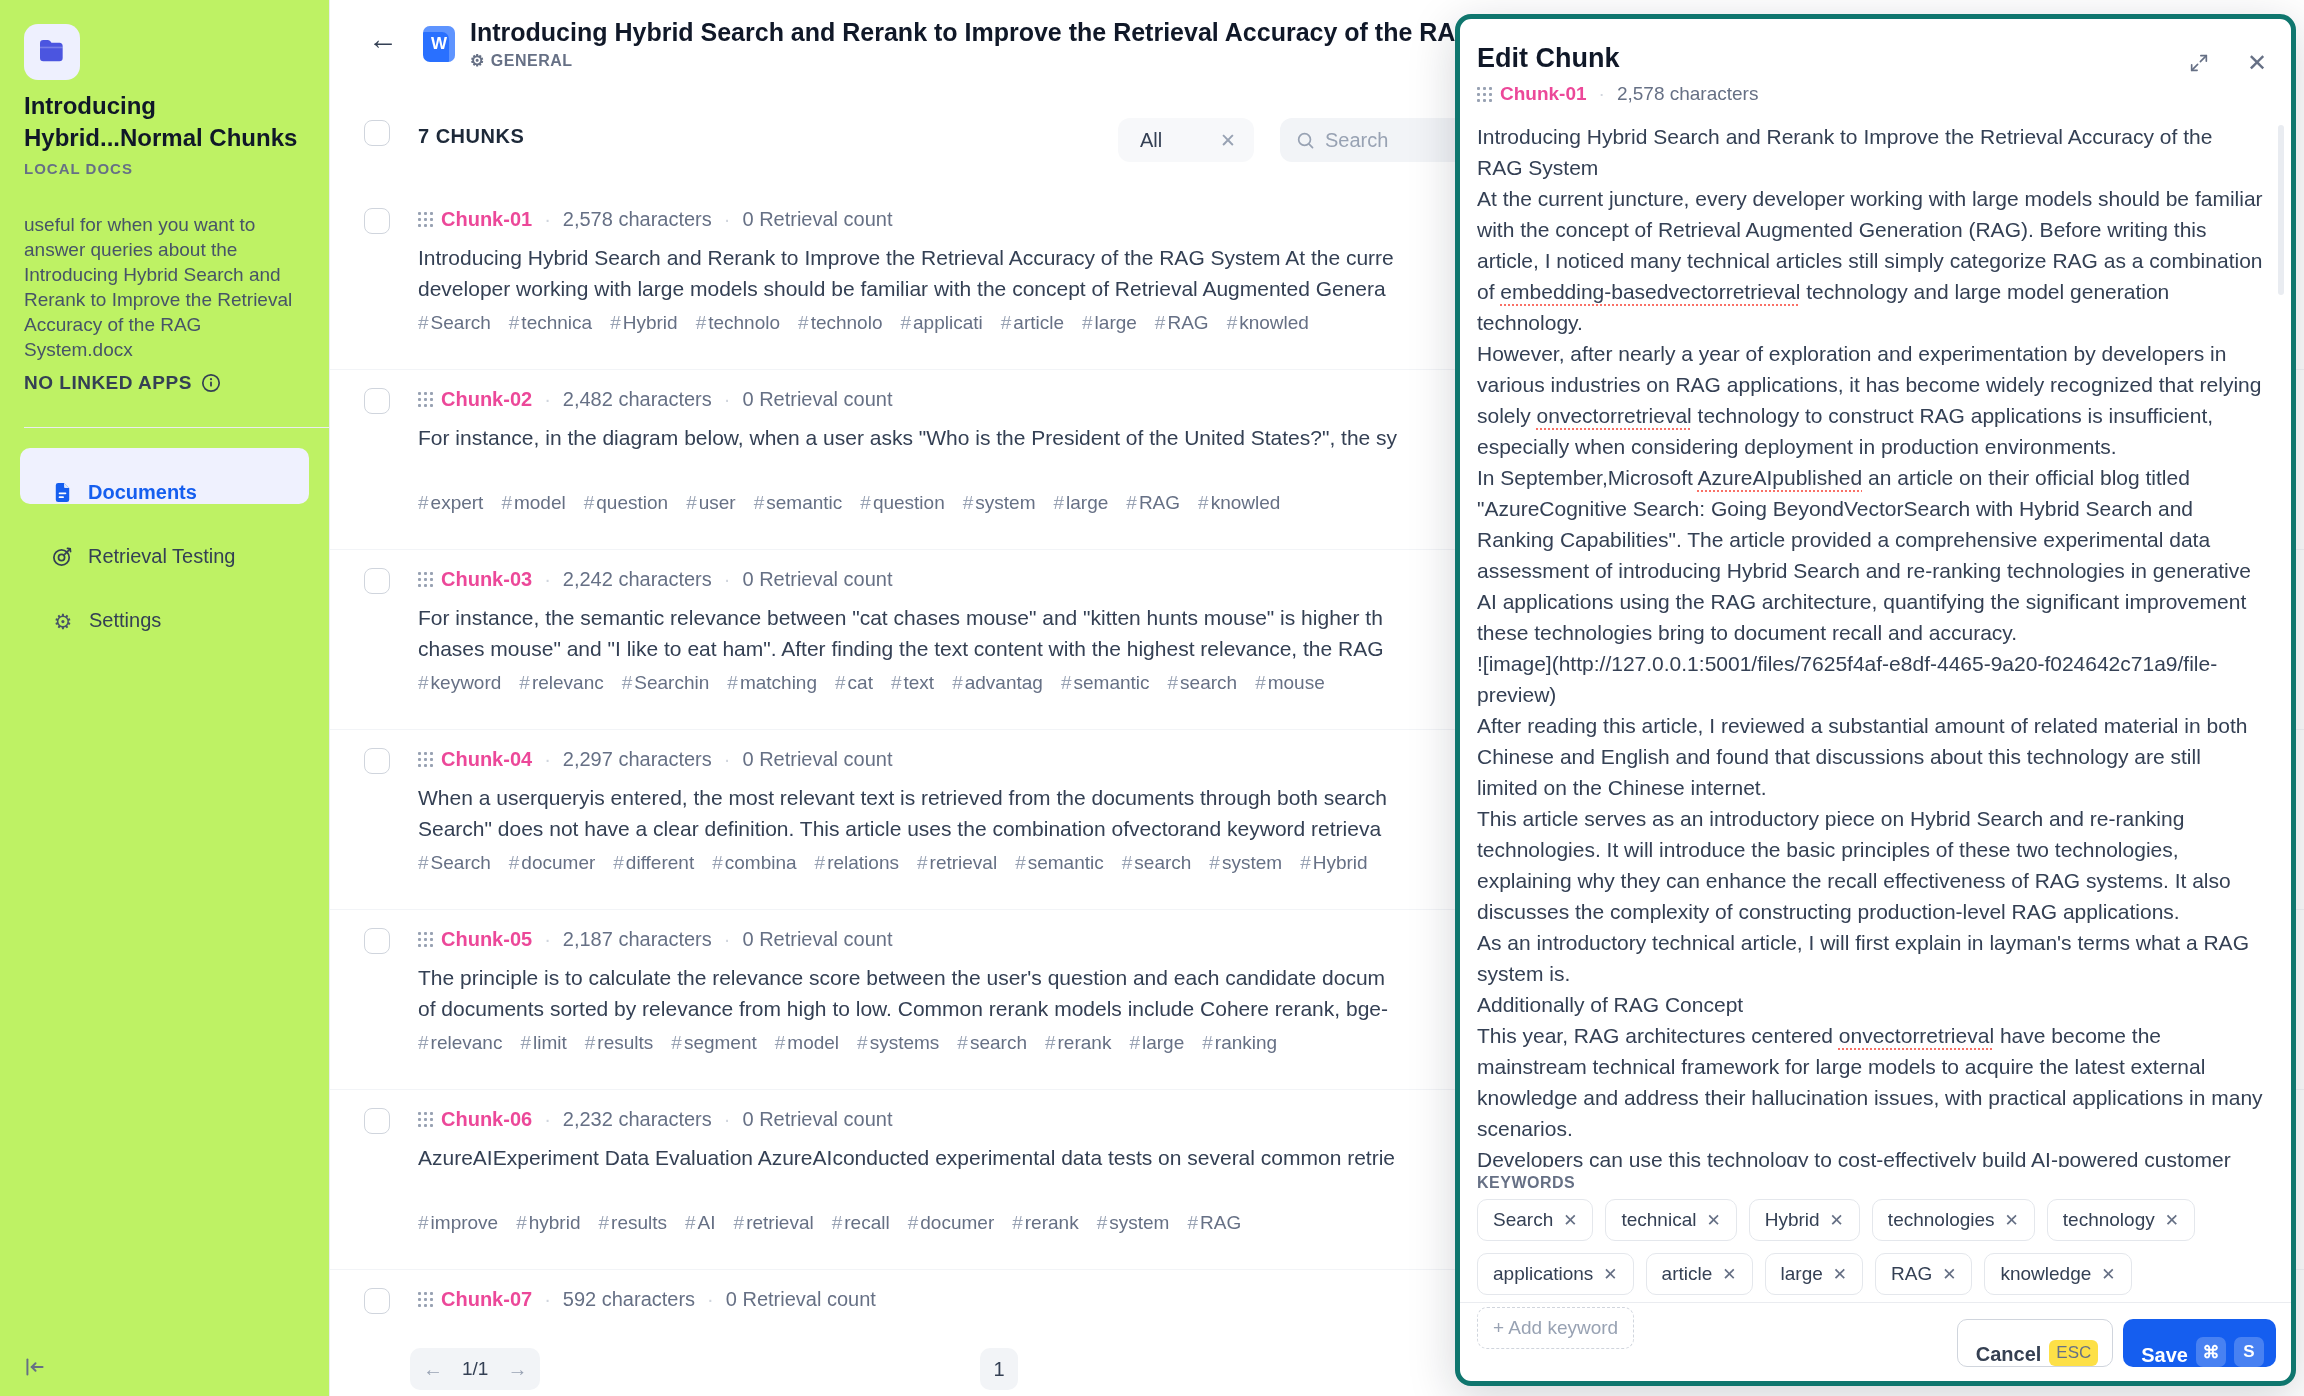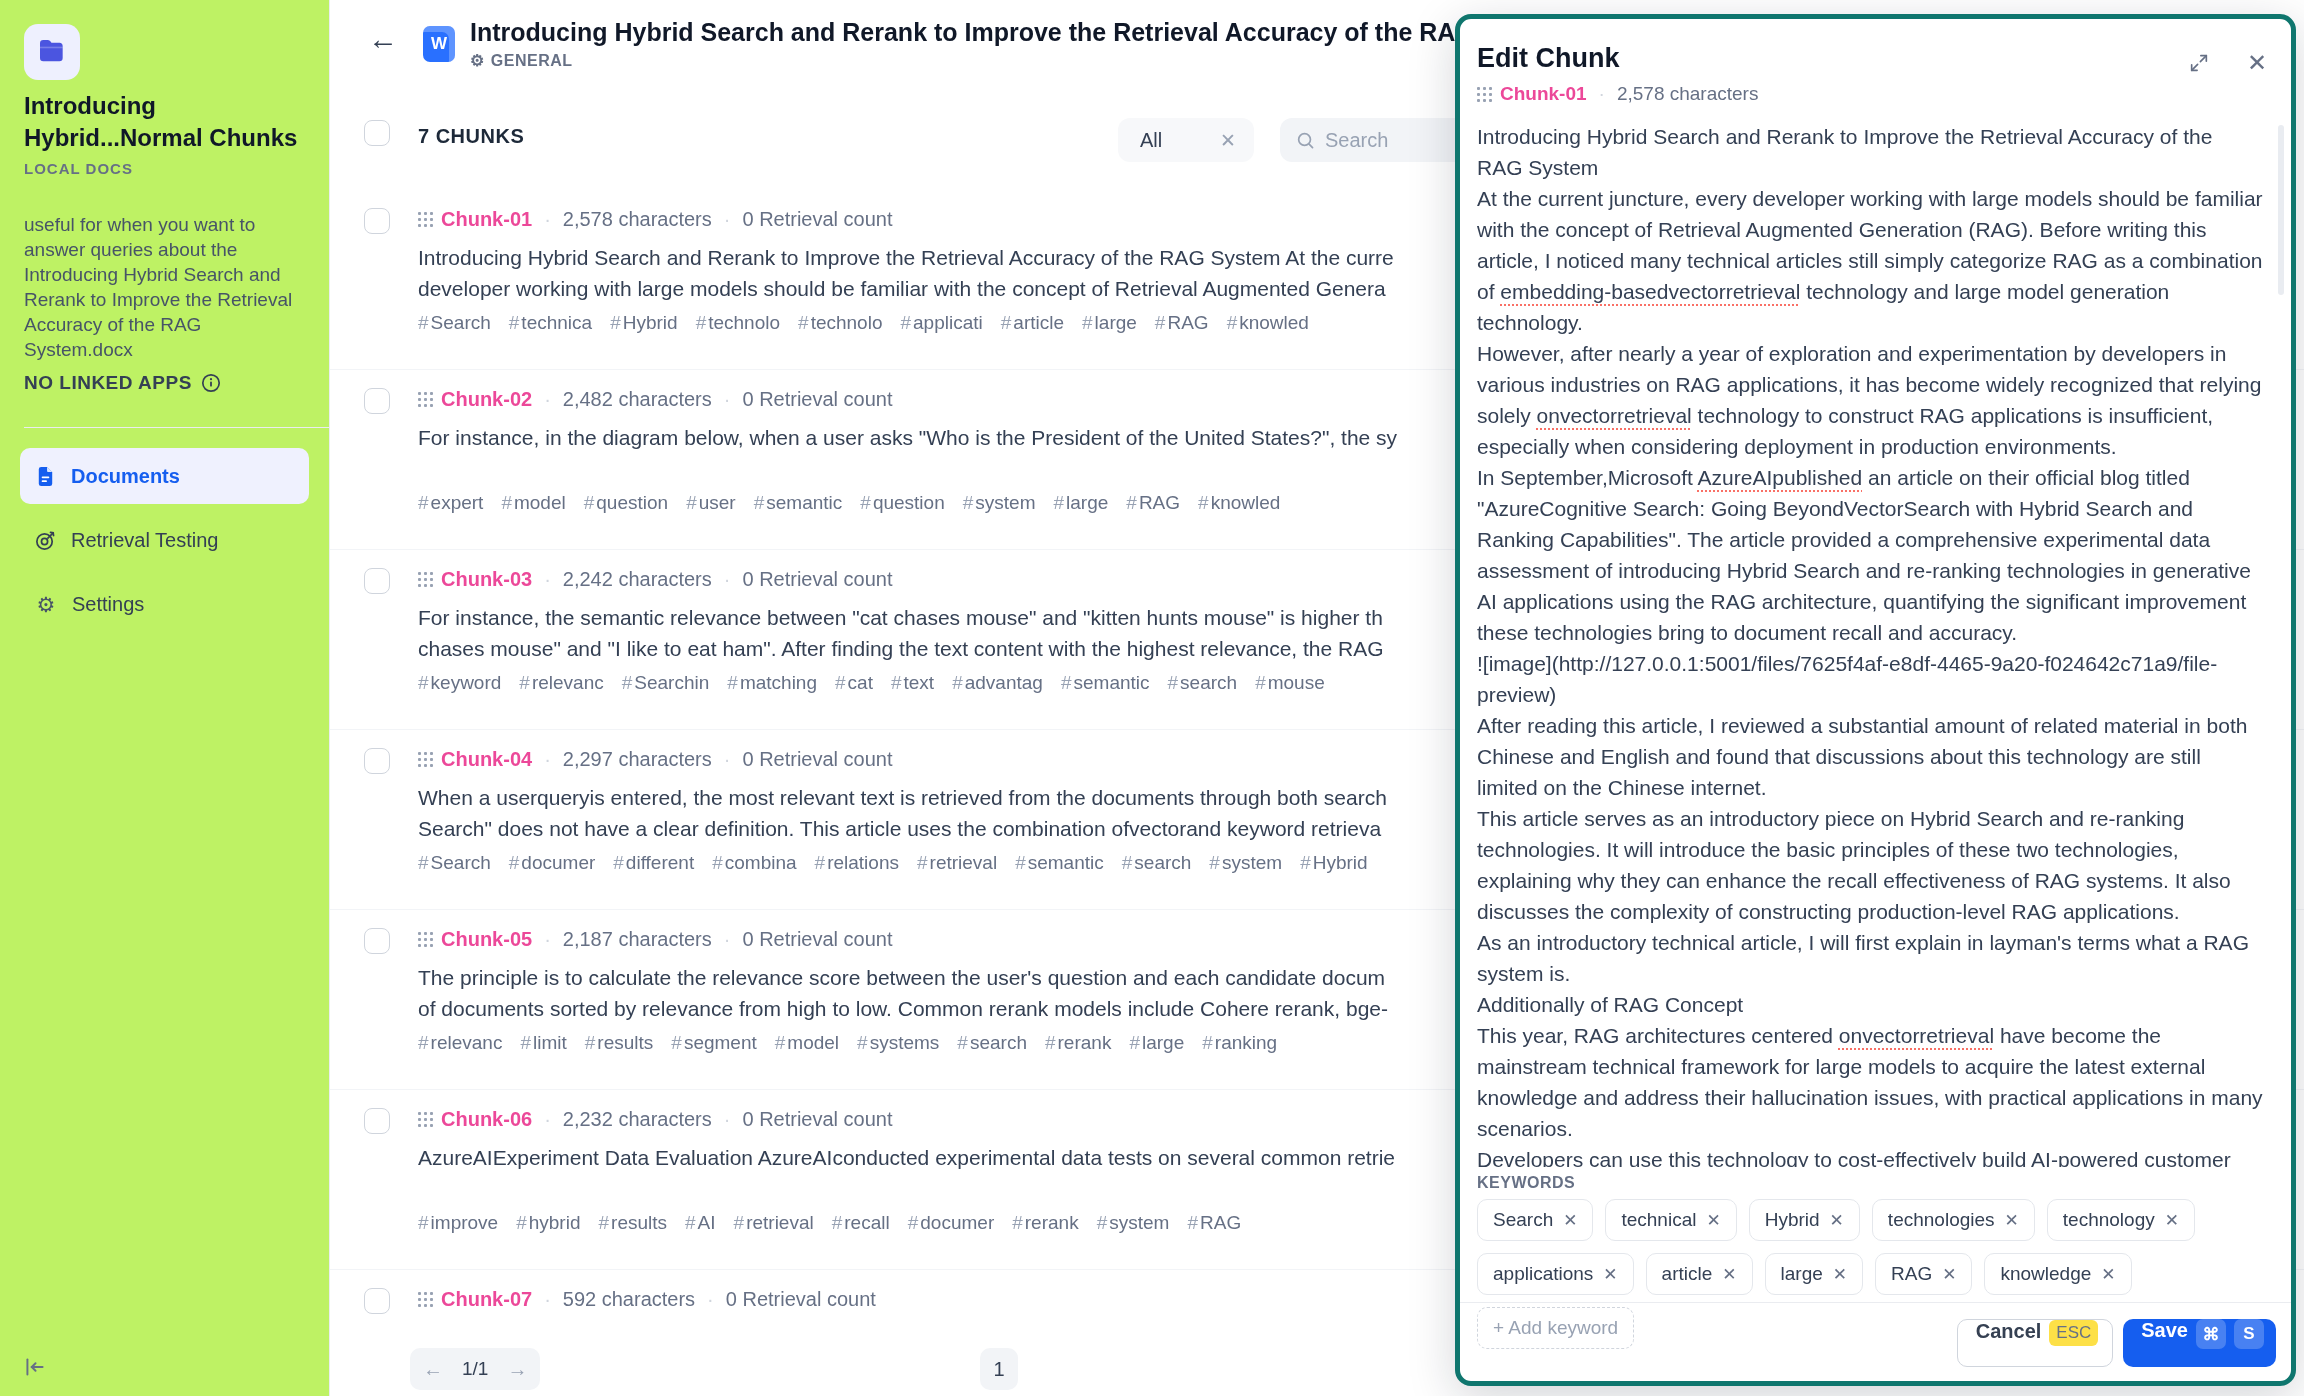--- a/index.html
+++ b/index.html
@@ -8,21 +8,21 @@
 
   
   .sidebar { position:absolute; left:0; top:0; width:330px; height:1396px; border-right:1px solid #EAECF0; background:#bef264; }
   .folder-tile { position:absolute; left:24px; top:24px; width:56px; height:56px; border-radius:14px; background:#EEF0FE; display:flex; align-items:center; justify-content:center; }
   .sb-title { position:absolute; left:24px; top:90px; width:286px; font-size:24px; line-height:32px; font-weight:700; color:#101828; }
   .sb-sub { position:absolute; left:24px; top:160px; font-size:15px; font-weight:600; letter-spacing:1px; color:#667085; }
   .sb-desc { position:absolute; left:24px; top:212px; width:278px; font-size:19px; line-height:25px; color:#475467; }
   .sb-linked { position:absolute; left:24px; top:372px; display:flex; align-items:center; gap:9px; font-size:19px; font-weight:700; letter-spacing:.5px; color:#344054; }
   .sb-divider { position:absolute; left:24px; right:0; top:427px; height:1px; background:#EAECF0; }
   .nav { position:absolute; left:20px; right:20px; top:448px; display:flex; flex-direction:column; gap:8px; }
-  .nav-item { display:flex; align-items:center; gap:14px; height:56px; padding:0 14px; border-radius:10px; font-size:20px; font-weight:500; color:#344054; cursor:pointer; }
+  .nav-item { display:flex; align-items:flex-end; gap:14px; height:56px; padding:0 31px; border-radius:10px; font-size:20px; font-weight:500; color:#344054; cursor:pointer; }
   .nav-item.active { background:#EFF1FE; color:#155EEF; font-weight:600; }
   .nav-gear { font-size:21px; line-height:1; color:#475467; width:24px; text-align:center; }
   .collapse-btn { position:absolute; left:22px; bottom:16px; width:26px; height:26px; color:#667085; cursor:pointer; }
 
   
   .main { position:absolute; left:330px; top:0; right:0; bottom:0; background:#fff; }
   .back-arrow { position:absolute; left:38px; top:22px; font-size:30px; color:#344054; cursor:pointer; }
   .wdoc { position:absolute; left:93px; top:26px; width:32px; height:36px; border-radius:7px; background:#2970FF; color:#fff; font-weight:700; font-size:17px; display:flex; align-items:center; justify-content:center; box-shadow:inset -6px 6px 0 rgba(255,255,255,.25); }
   .doc-title { position:absolute; left:140px; top:18px; width:1400px; font-size:25px; font-weight:700; color:#101828; white-space:nowrap; overflow:hidden; }
   .doc-meta { position:absolute; left:140px; top:52px; display:flex; align-items:center; gap:6px; font-size:16px; font-weight:600; letter-spacing:.5px; color:#667085; }
@@ -69,21 +69,21 @@
   .panel-scrollthumb { position:absolute; right:7px; top:106px; width:6px; height:170px; border-radius:3px; background:#E9ECF1; }
 
   .kw-label { position:absolute; left:17px; top:1155px; font-size:16px; font-weight:700; letter-spacing:.5px; color:#667085; }
   .kw-wrap { position:absolute; left:17px; top:1180px; right:16px; display:flex; flex-wrap:wrap; gap:12px 12px; }
   .kw { display:flex; align-items:center; gap:10px; height:42px; padding:0 15px; border:1px solid #E4E7EC; border-radius:10px; background:#fff; font-size:19px; color:#344054; }
   .kw .x { color:#667085; font-size:17px; cursor:pointer; }
   .kw.add { border:1px dashed #D0D5DD; color:#98A2B3; cursor:pointer; }
 
   .panel-footer-divider { position:absolute; left:0; right:0; top:1283px; height:1px; background:#EAECF0; }
   .panel-footer { position:absolute; right:15px; top:1300px; display:flex; gap:10px; }
-  .btn { height:48px; border-radius:10px; display:flex; align-items:flex-start; gap:8px; font-size:20px; font-weight:600; cursor:pointer; }
+  .btn { height:48px; border-radius:10px; display:flex; align-items:flex-end; gap:8px; font-size:20px; font-weight:600; cursor:pointer; }
   .btn-cancel { background:#fff; border:1px solid #D0D5DD; color:#354052; padding:0 14px 0 18px; }
   .kbd-gray { background:#fde047; border-radius:6px; padding:3px 7px; font-size:17px; font-weight:500; color:#667085; }
   .btn-save { background:#155EEF; color:#fff; padding:0 12px 0 18px; }
   .kbd-blue { background:rgba(255,255,255,.22); border-radius:7px; min-width:30px; height:30px; display:flex; align-items:center; justify-content:center; font-size:17px; font-weight:600; color:#fff; }
 
   svg { display:block; }
 </style>
 </head>
 <body>
 

